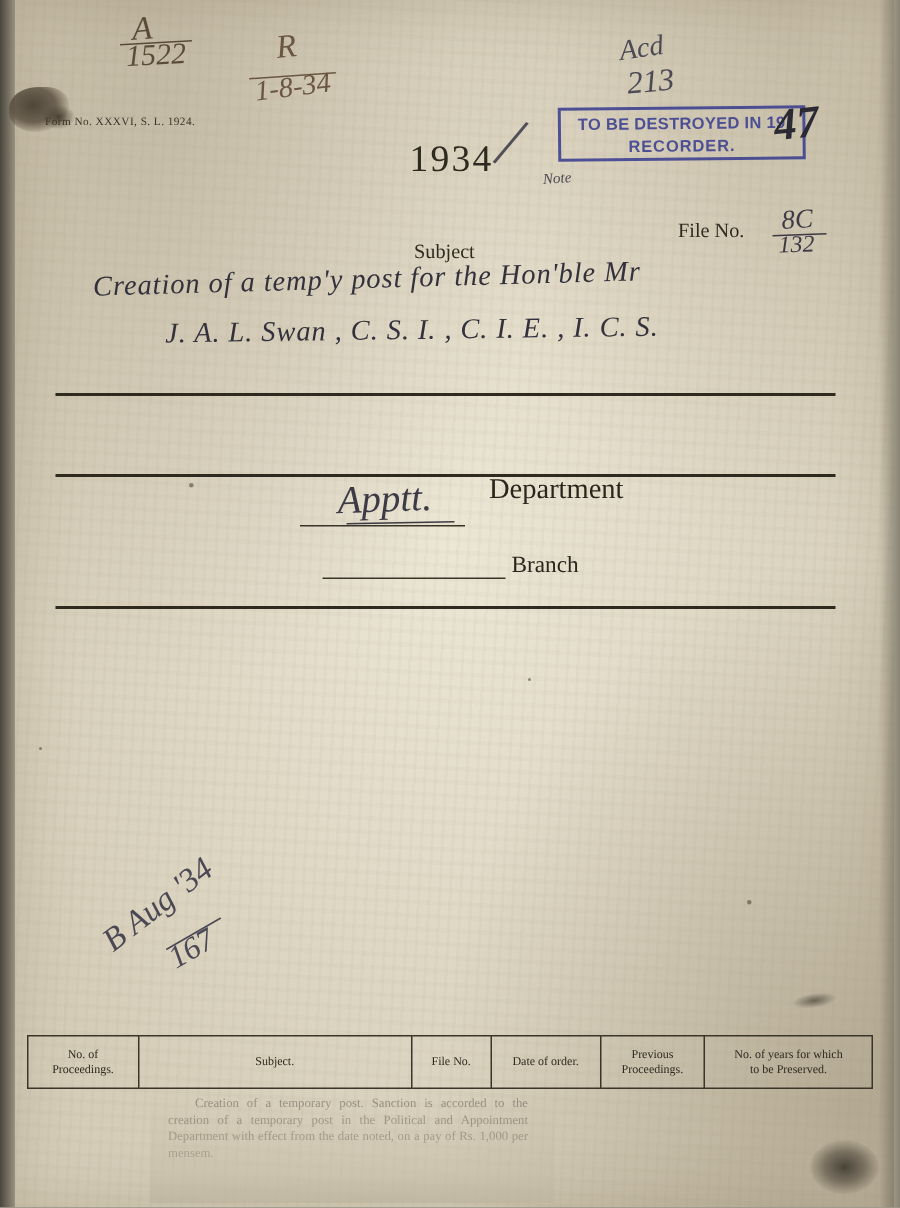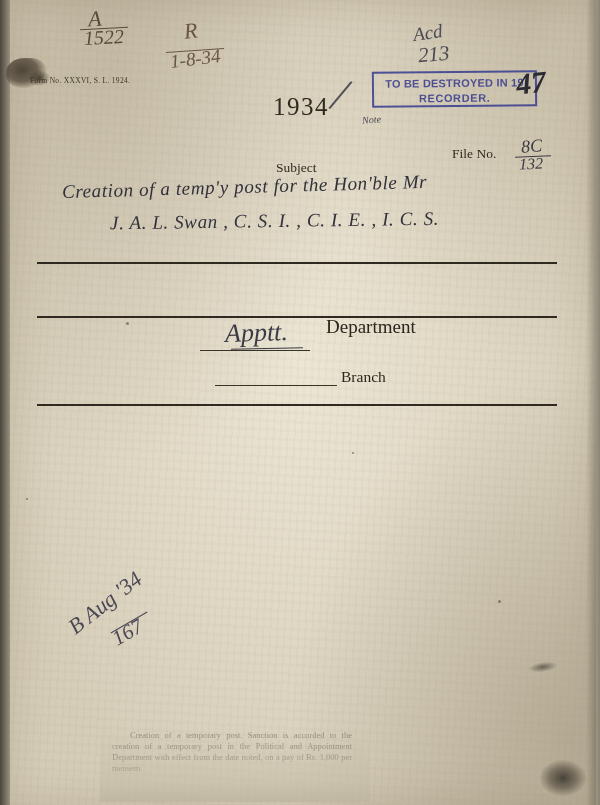--- a/index.html
+++ b/index.html
@@ -422,16 +422,28 @@
   <div class="dept-word">Department</div>
 
   <div class="rule rule-branch"></div>
   <div class="branch-word">Branch</div>
   <div class="rule rule-bot"></div>
 
   <div class="hand hw-bot">B Aug '34</div>
   <div class="hw-bot-rule"></div>
   <div class="hand hw-bot2">167</div>
 
+  <table class="tbl">
+    <tbody>
+        <tr>
+      <td style="width:72px">No. of<br>Proceedings.</td>
+      <td style="width:186px">Subject.</td>
+      <td style="width:52px">File No.</td>
+      <td style="width:72px">Date of order.</td>
+      <td style="width:68px">Previous<br>Proceedings.</td>
+      <td style="width:112px">No. of years for which<br>to be Preserved.</td>
+    </tr>
+  </tbody>
+    </table>
 
   <div class="lower-text">Creation of a temporary post.   Sanction is accorded to the creation of a temporary post in the Political and Appointment Department with effect from the date noted, on a pay of Rs. 1,000 per mensem.</div>
   <div class="lower-fade"></div>
 </div>
 
 </body></html>

